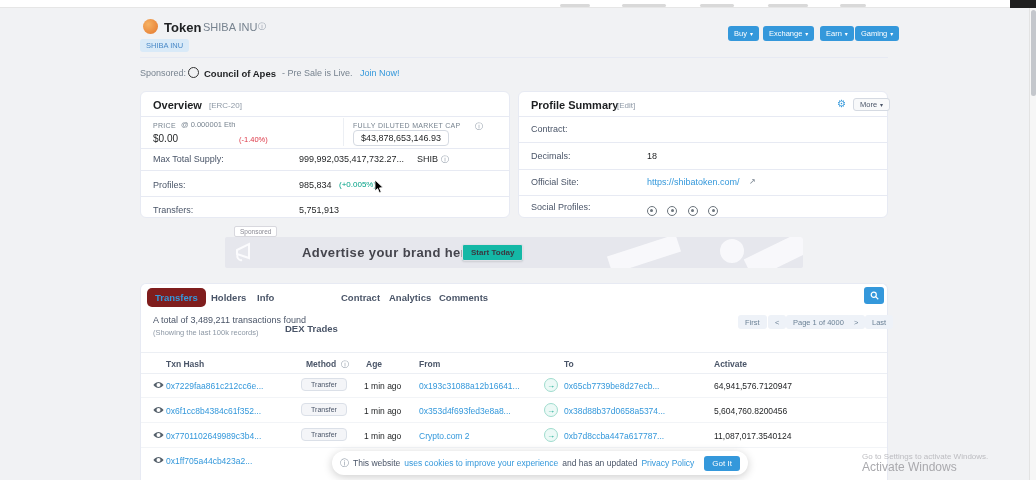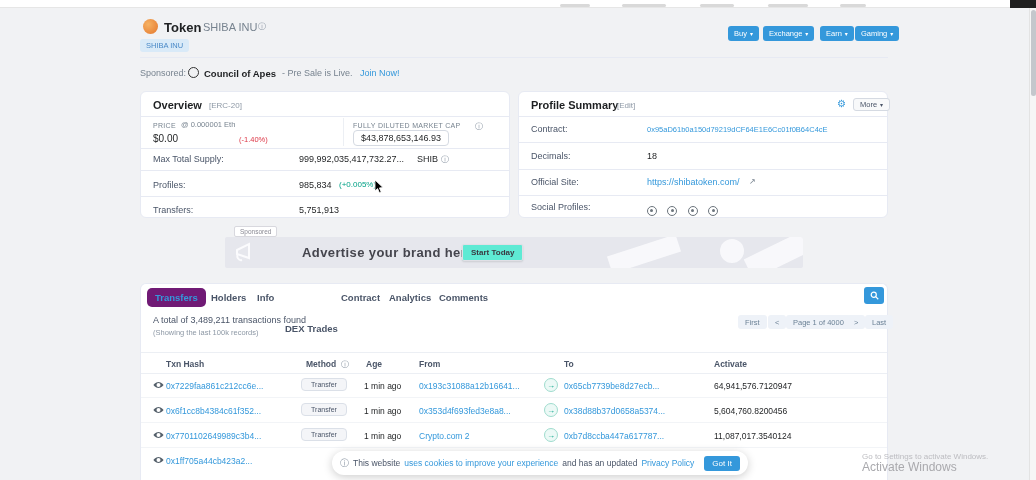--- a/index.html
+++ b/index.html
@@ -45,26 +45,26 @@
   .pos { color:#00a186; }
   .neg { color:#dc3545; }
 
   .social-dot { display:inline-block; width:10px; height:10px; border:1.2px solid #6c757d; border-radius:50%; position:relative; margin-right:6px; cursor:pointer; }
   .social-dot::after { content:""; position:absolute; left:2.4px; top:2.4px; width:3px; height:3px; background:#6c757d; border-radius:50%; }
 
   
   .ad { background:#e6e7ed; border-radius:2px; overflow:hidden; }
   .ad-tag { background:#fff; border:1px solid #d8d8de; border-radius:2px; font-size:6.5px; color:#8a8a94; padding:1px 5px; }
   .ad-head { font-size:13px; font-weight:bold; color:#45454d; letter-spacing:.4px; }
-  .ad-cta { background:#5eead4; border:1px solid #e0e0e6; border-radius:2px; box-shadow:0 1px 2px rgba(0,0,0,.12); font-size:8px; font-weight:bold; color:#3a3a42; padding:3px 8px; cursor:pointer; }
+  .ad-cta { background:#14b8a6; border:1px solid #e0e0e6; border-radius:2px; box-shadow:0 1px 2px rgba(0,0,0,.12); font-size:8px; font-weight:bold; color:#3a3a42; padding:3px 8px; cursor:pointer; }
   .ad-shape { position:absolute; background:#fafafc; opacity:.92; }
 
   
   .tab { font-size:9.5px; font-weight:bold; color:#4a5568; cursor:pointer; padding:4px 8px; border-radius:5px; }
-  .tab.active { background:#701a75; color:#3498db;padding-left:8px; }
+  .tab.active { background:#7f1d1d; color:#3498db;padding-left:8px; }
   .search-btn { background:#3498db; border-radius:3px; width:20px; height:17px; display:flex; align-items:center; justify-content:center; cursor:pointer; }
 
   .pager { background:#eef2f8; border-radius:3px; font-size:7.5px; color:#6c8296; height:14px; display:inline-flex; align-items:center; padding:0 7px; cursor:pointer; }
   .pager.static { cursor:default; }
 
   
   .th { font-size:8.5px; font-weight:bold; color:#4a5568; }
   .td { font-size:8.5px; }
   .hash { color:#3498db; white-space:nowrap; overflow:hidden; text-overflow:ellipsis; cursor:pointer; }
   .badge-method { display:inline-block; width:46px; text-align:center; background:#f4f5f8; border:1px solid #dbe0e8; border-radius:4px; font-size:7px; color:#4a5568; padding:2px 0; }
@@ -171,21 +171,20 @@
     <span class="abs card-head" style="left:12px;top:7px;">Profile Summary</span>
     <span class="abs card-badge" style="left:98px;top:9px;">[Edit]</span>
     <span class="abs" style="left:318px;top:6px;font-size:10px;color:#3498db;">⚙</span>
     <span class="abs more-btn" style="left:334px;top:6px;">
       <span>More</span>
       <span style="font-size:6px;">▾</span>
     </span>
     <div class="abs divider-h" style="left:0;top:24px;width:100%;"></div>
 
     <span class="abs row-label" style="left:12px;top:32px;">Contract:</span>
-    <span class="abs link truncate" style="left:128px;top:33px;font-size:7.5px;width:232px;">0x95aD61b0a150d79219dCF64E1E6Cc01f0B64C4cE</span>
     <div class="abs divider-h" style="left:0;top:50px;width:100%;"></div>
 
     <span class="abs row-label" style="left:12px;top:59px;">Decimals:</span>
     <span class="abs row-value" style="left:128px;top:59px;">18</span>
     <div class="abs divider-h" style="left:0;top:77px;width:100%;"></div>
 
     <span class="abs row-label" style="left:12px;top:85px;">Official Site:</span>
     <span class="abs link" style="left:128px;top:85px;font-size:9px;">https://shibatoken.com/</span>
     <span class="abs" style="left:230px;top:85px;font-size:8px;color:#77838f;">↗</span>
     <div class="abs divider-h" style="left:0;top:103px;width:100%;"></div>

